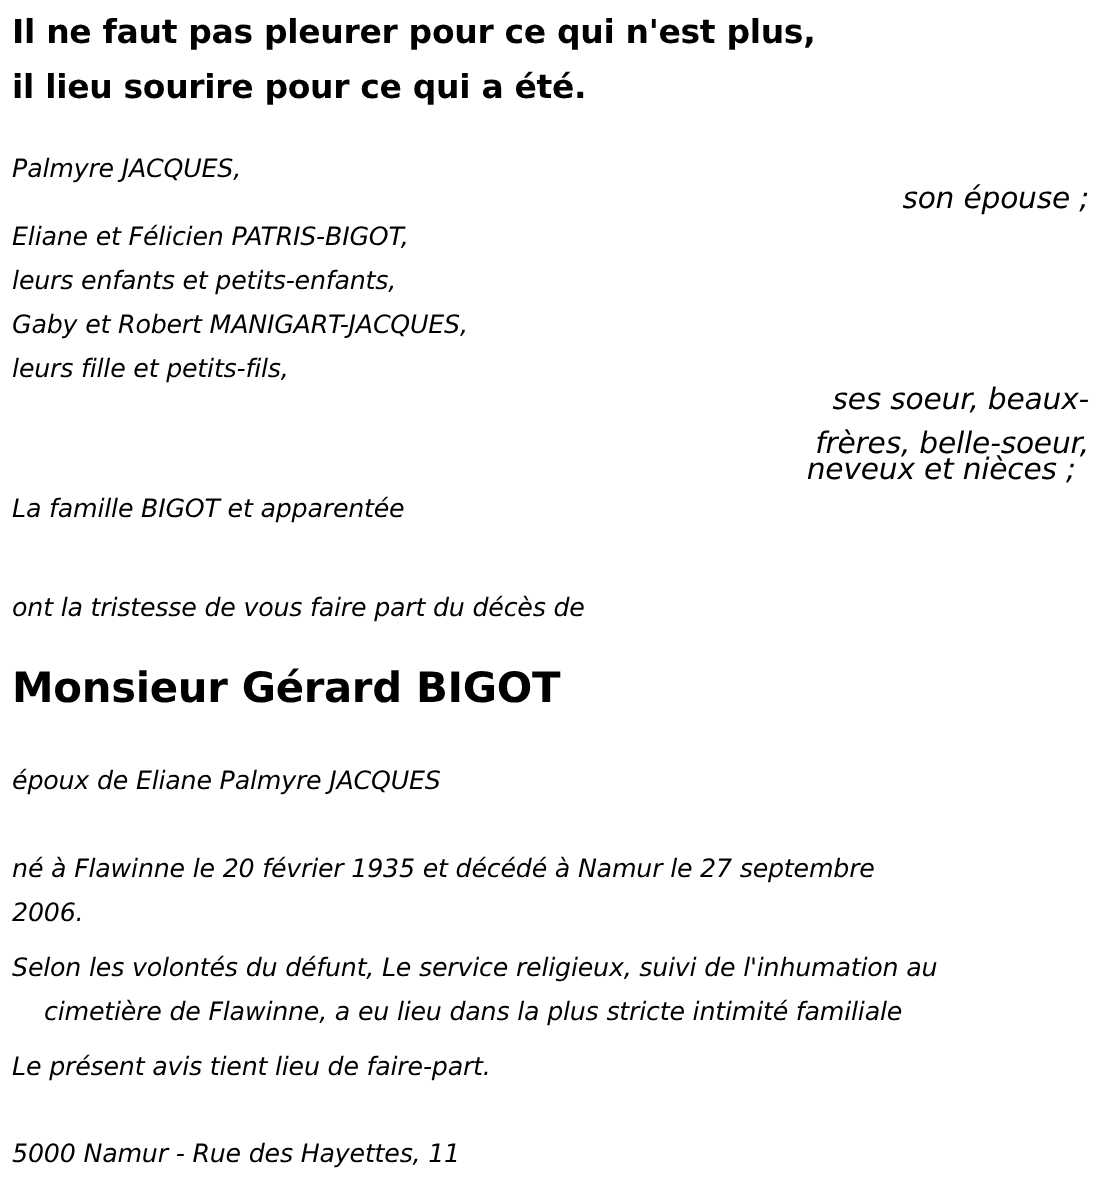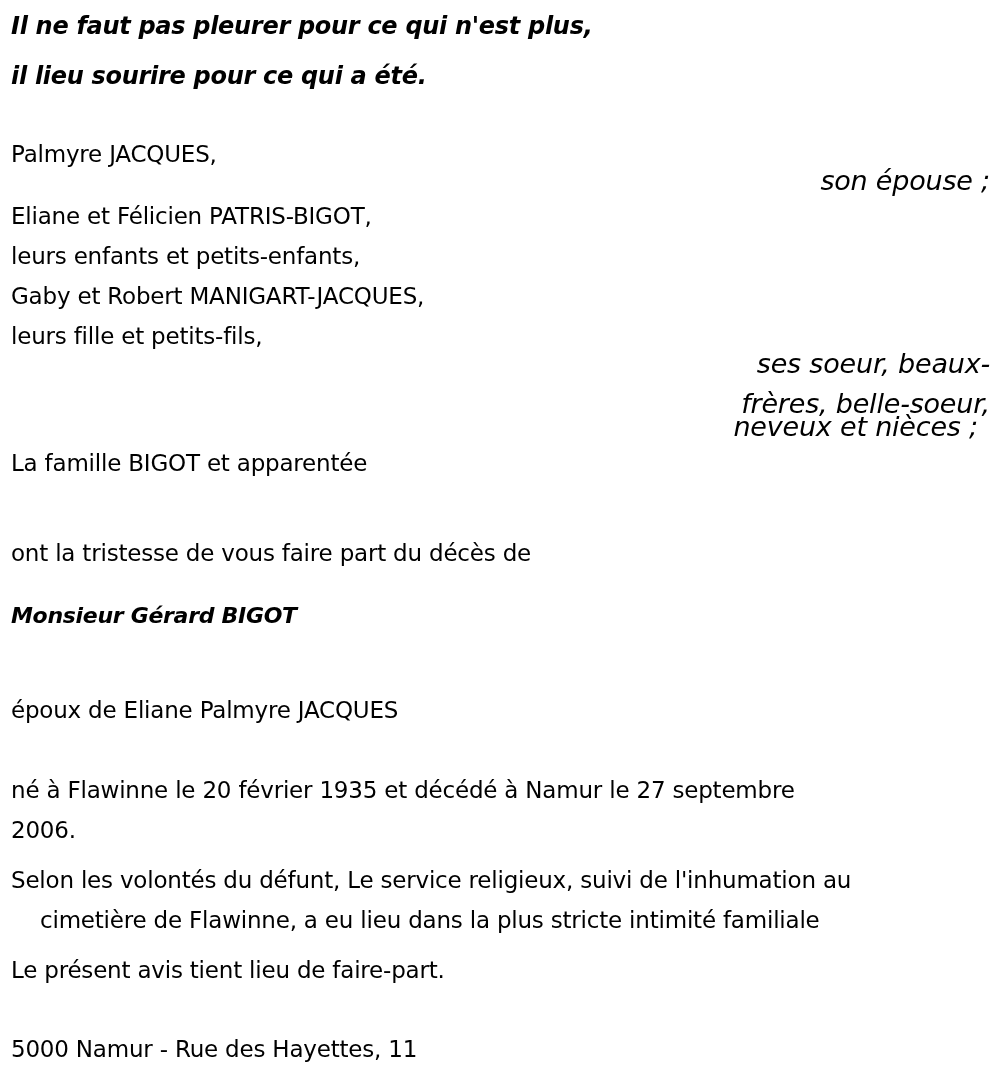--- a/index.html
+++ b/index.html
@@ -1,23 +1,23 @@
 <!DOCTYPE html>
 <html><head>
 <meta charset="utf-8">
 <style>
   html, body { margin: 0; padding: 0; background: #ffffff; }
   body { width: 1000px; height: 1086px; position: relative; overflow: hidden;
          font-family: "DejaVu Sans", sans-serif; color: #000; }
   .line { position: absolute; left: 11px; white-space: nowrap; }
-  .bold-quote { font-weight: bold; font-size: 24px; letter-spacing: -0.3px; font-style: italic; }
-  .normal { font-size: 23px; letter-spacing: -0.2px; }
+  .bold-quote { font-weight: bold; font-size: 30px; letter-spacing: -0.3px; }
+  .normal { font-size: 23px; letter-spacing: -0.2px; font-style: italic; }
   .right-italic { position: absolute; right: 10px; text-align: right; font-style: italic;
                   font-size: 27px; white-space: nowrap; letter-spacing: -0.2px; }
-  .title { font-weight: bold; font-size: 22px; letter-spacing: -0.3px; font-style: italic; }
+  .title { font-weight: bold; font-size: 38px; letter-spacing: -0.3px; }
 </style>
 </head>
 <body>
 
 <div>
 
   <div class="line bold-quote" style="top:12px;">Il ne faut pas pleurer pour ce qui n'est plus,</div>
   <div class="line bold-quote" style="top:62px;">il lieu sourire pour ce qui a été.</div>
 
   <div class="line normal" style="top:141px;">Palmyre JACQUES,</div>

